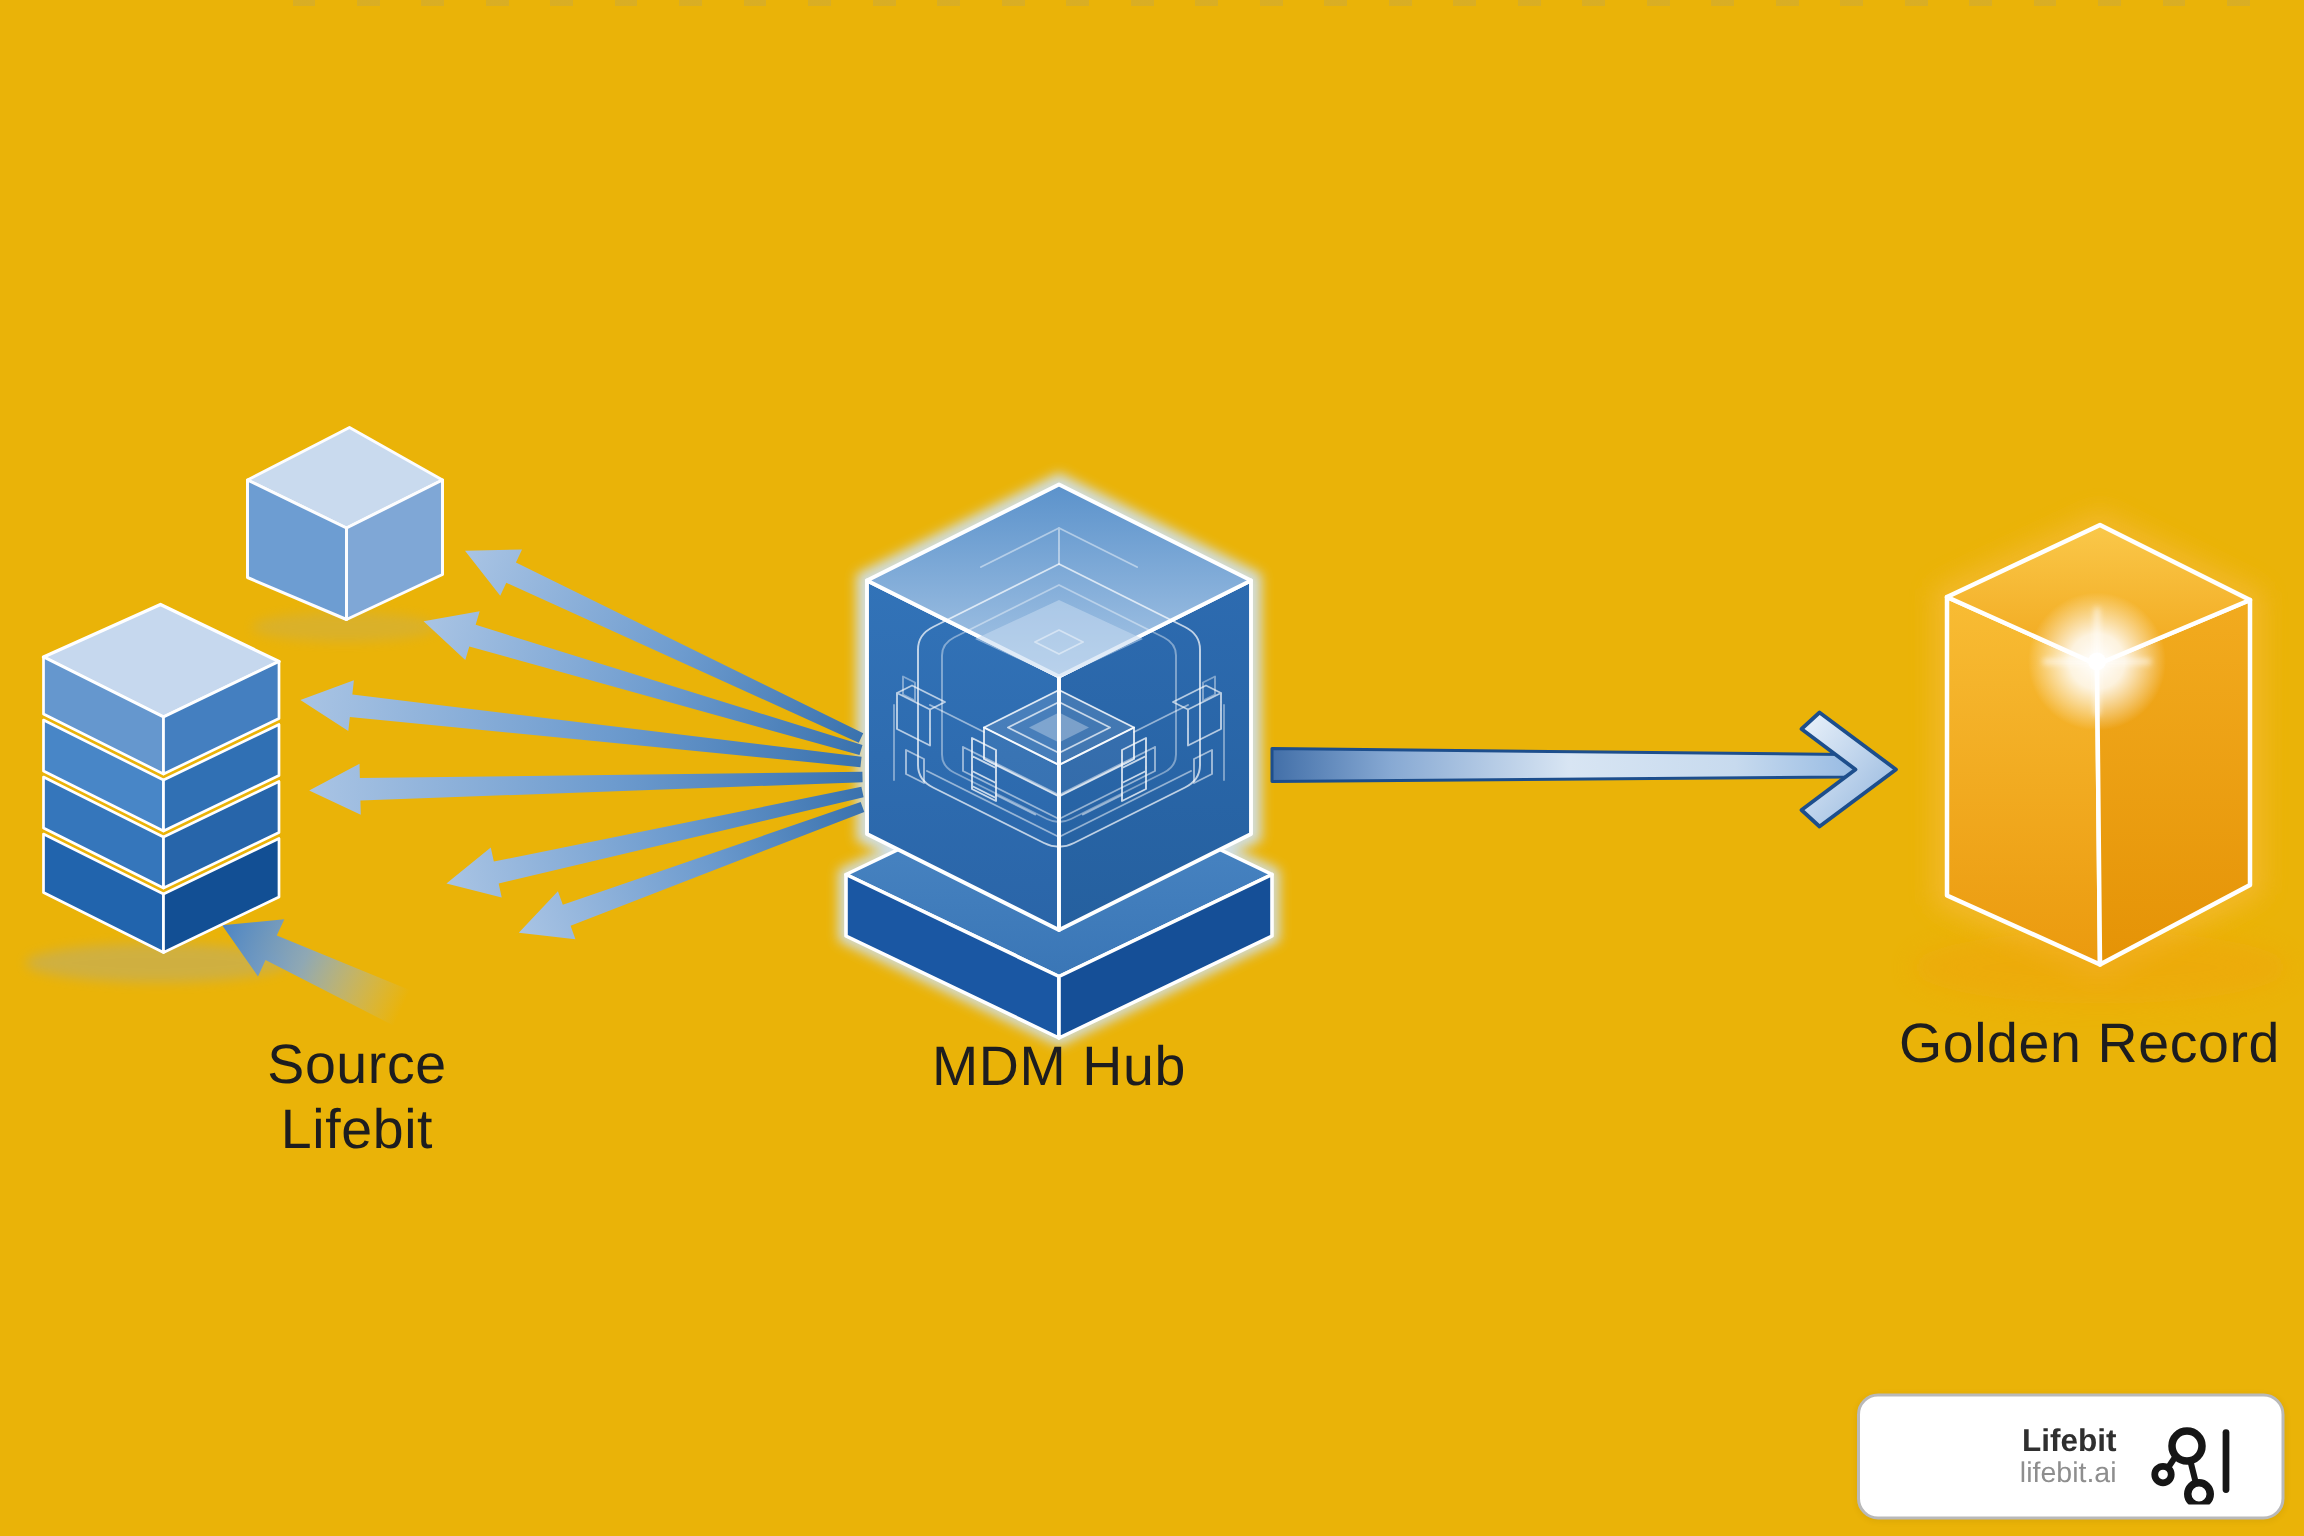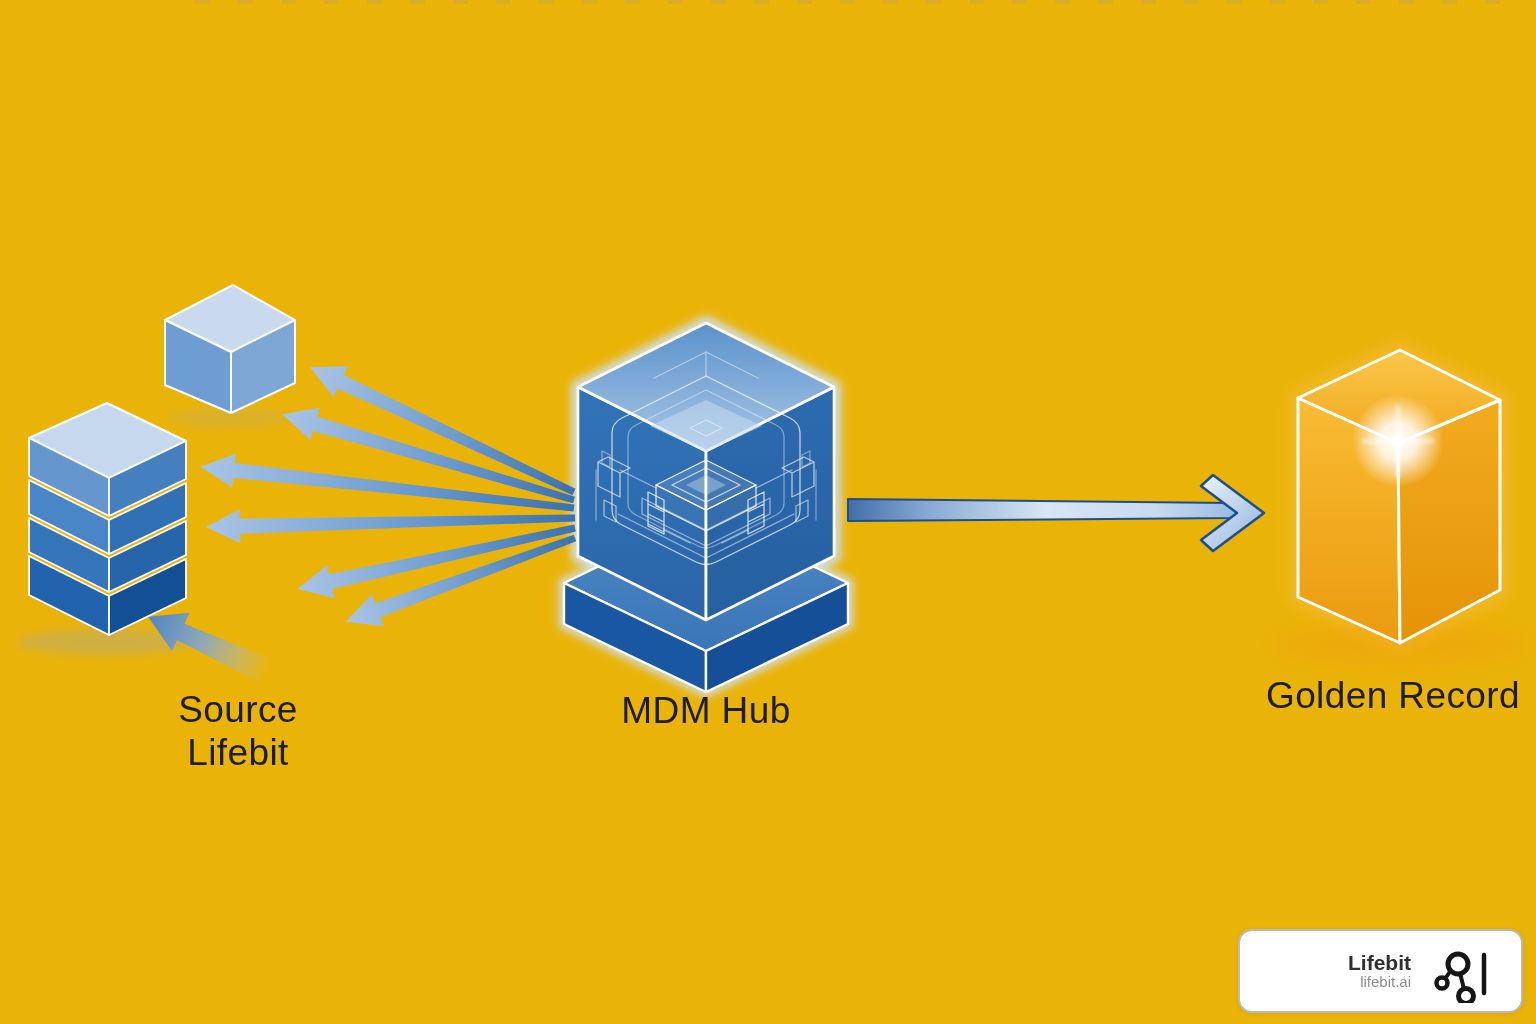--- a/index.html
+++ b/index.html
@@ -20,21 +20,21 @@
     background:repeating-linear-gradient(90deg,rgba(138,150,168,.5) 0 15px,transparent 15px 43px);
   }
   .brand-box{
     position:absolute;left:1238px;top:929px;width:285px;height:84px;box-sizing:border-box;
     background:#ffffff;border:2px solid #b9b9b9;border-radius:14px;
     box-shadow:0 1px 5px rgba(0,0,0,.07);
     display:flex;align-items:center;justify-content:flex-end;gap:10px;padding-right:28px;
   }
   .brand-text{display:flex;flex-direction:column;align-items:flex-end;line-height:1.12;}
   .brand-name{font-size:21px;font-weight:700;color:#2f2f2f;}
-  .brand-site{font-size:15px;color:#8e8e8e;}
+  .brand-site{font-size:19px;color:#8e8e8e;}
 </style>
 </head>
 <body>
 
 <div class="canvas">
 
   <div class="top-artifact"></div>
 
   <svg class="diagram-svg" viewBox="0 0 1536 1024">
     <defs>

